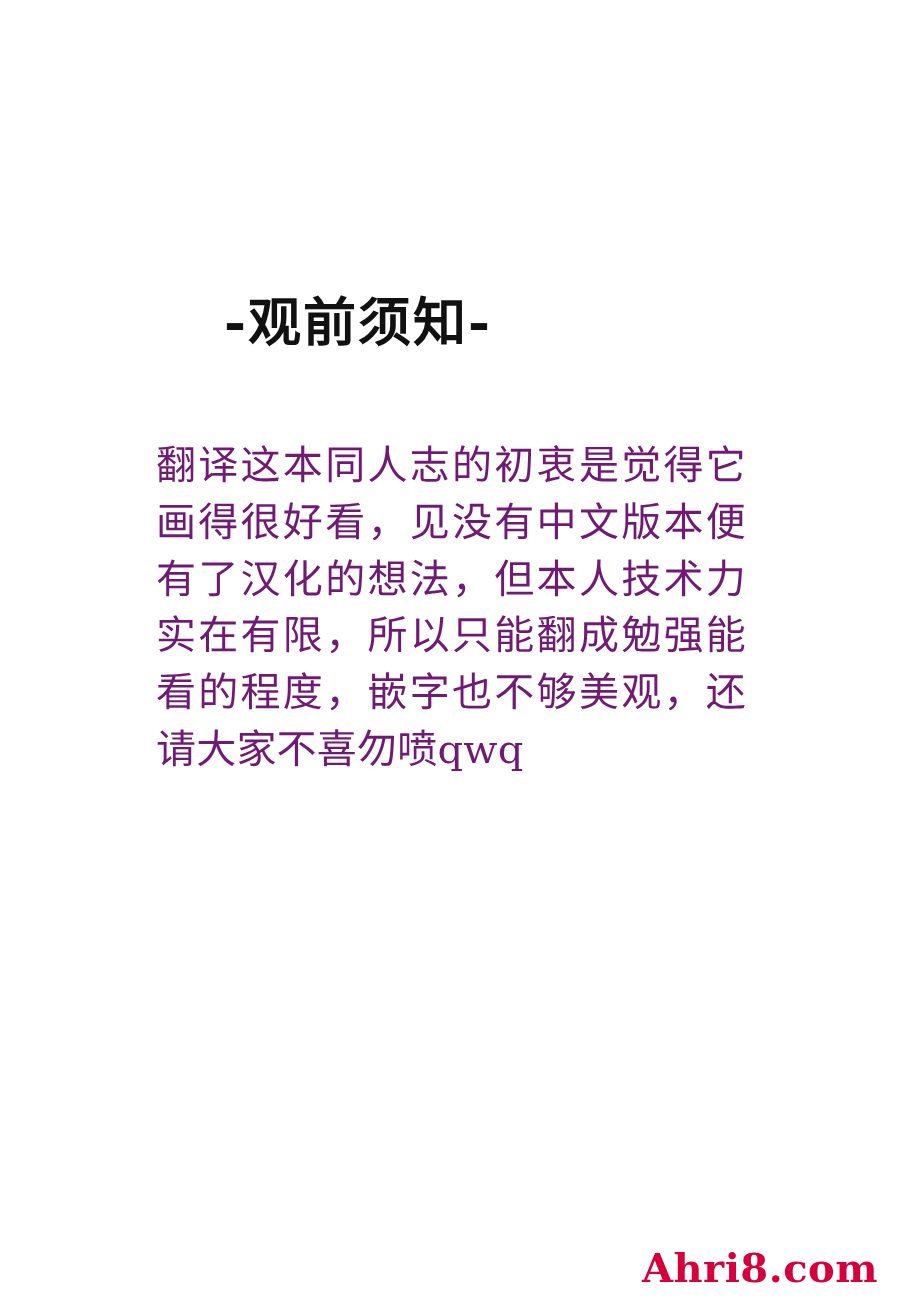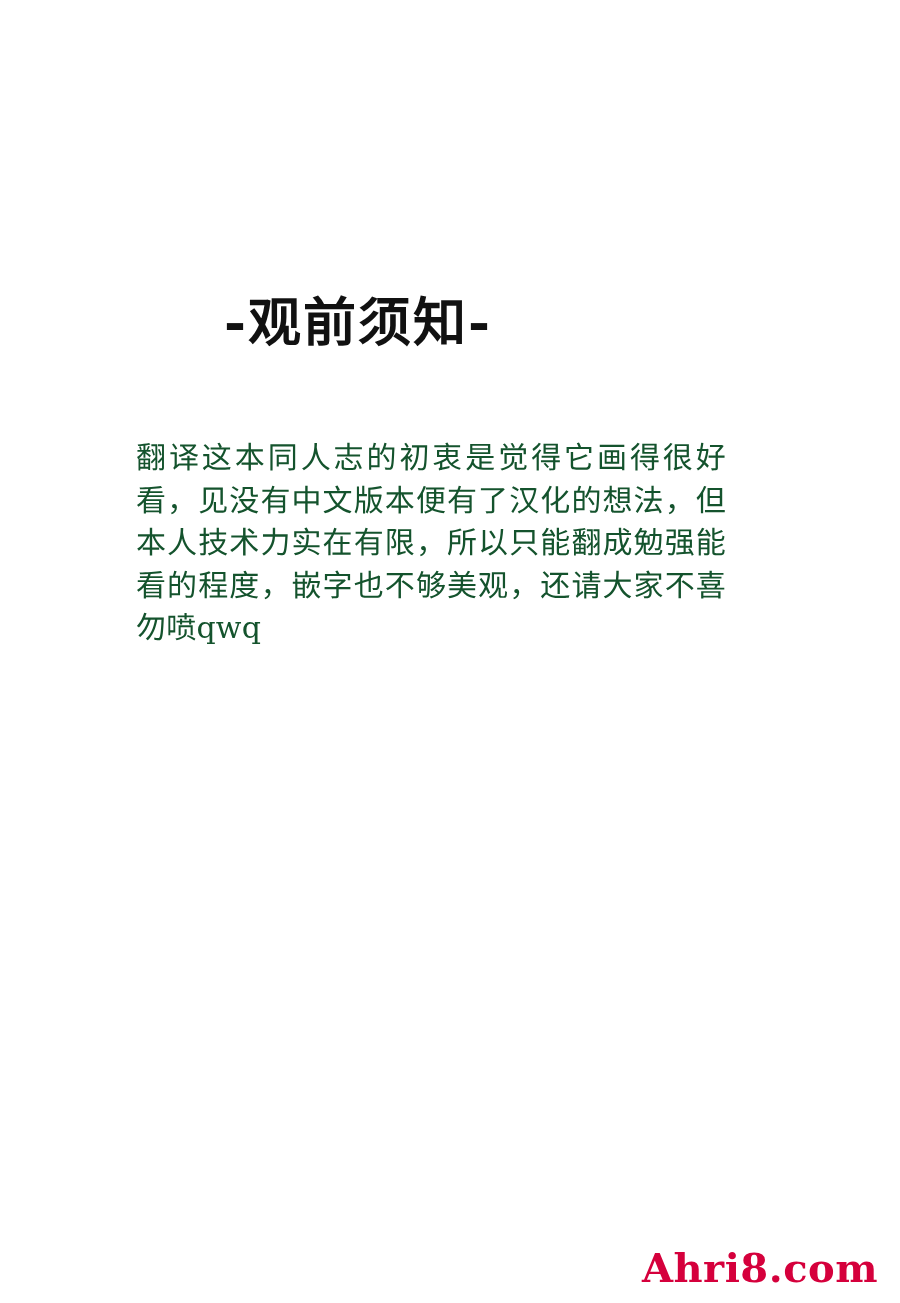--- a/index.html
+++ b/index.html
@@ -32,26 +32,26 @@
     line-height: 1.15;
     font-weight: 700;
     letter-spacing: 2px;
     color: #111111;
     font-family: "DejaVu Serif", "Liberation Serif", serif;
   }
 
   .notice-body {
     position: absolute;
     top: 437px;
-    left: 136px;
+    left: 156px;
     width: 590px;
-    font-size: 30px;
+    font-size: 40px;
     line-height: 1.42;
     font-weight: 400;
-    color: #14532d;
+    color: #701a75;
     text-align: justify;
     letter-spacing: 0.2px;
     font-family: "DejaVu Serif", "Liberation Serif", serif;
   }
 
   .watermark {
     position: absolute;
     right: 22px;
     bottom: 12px;
     font-size: 40px;

